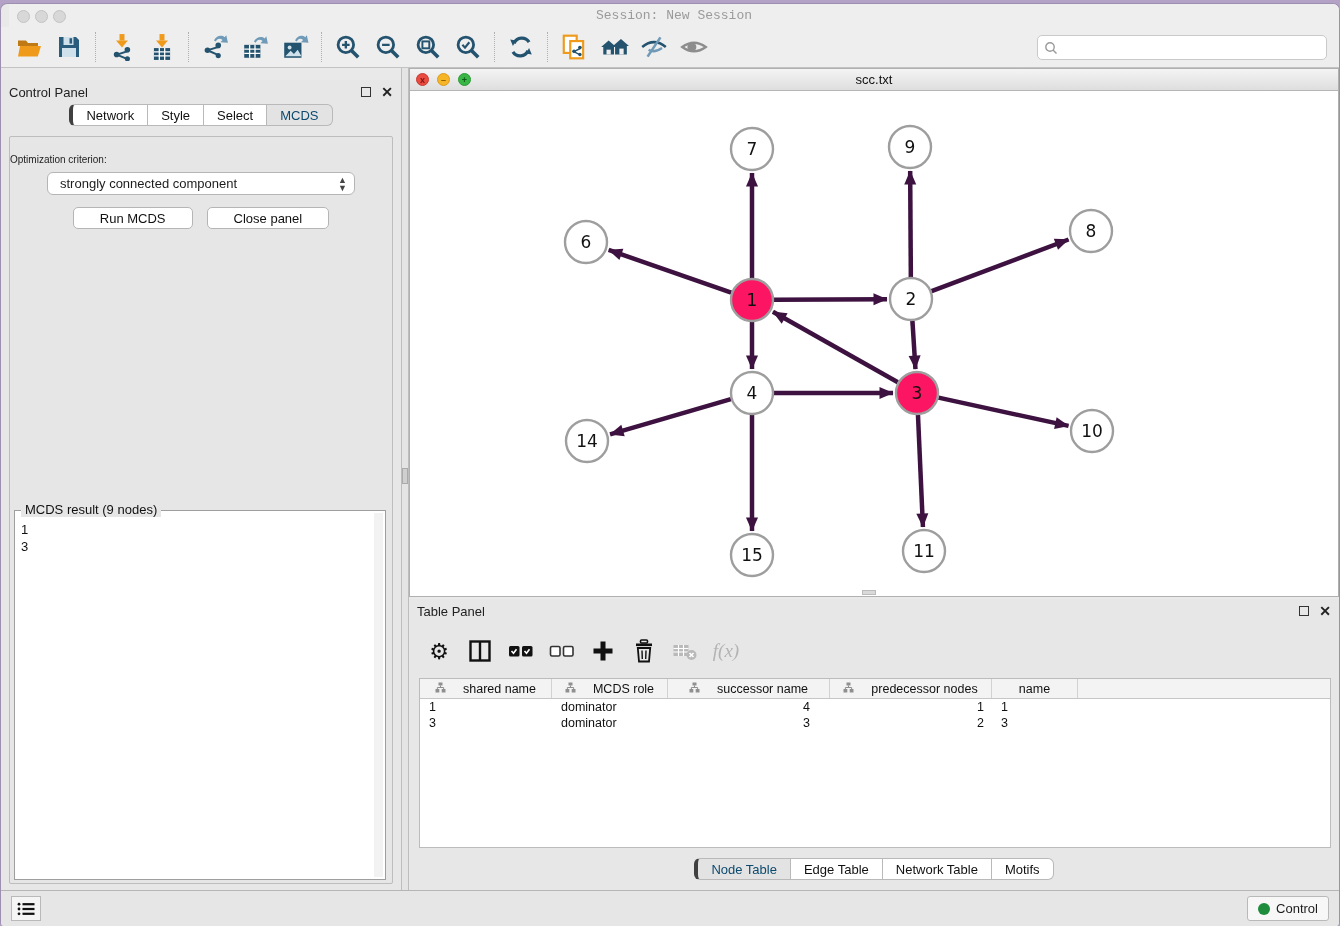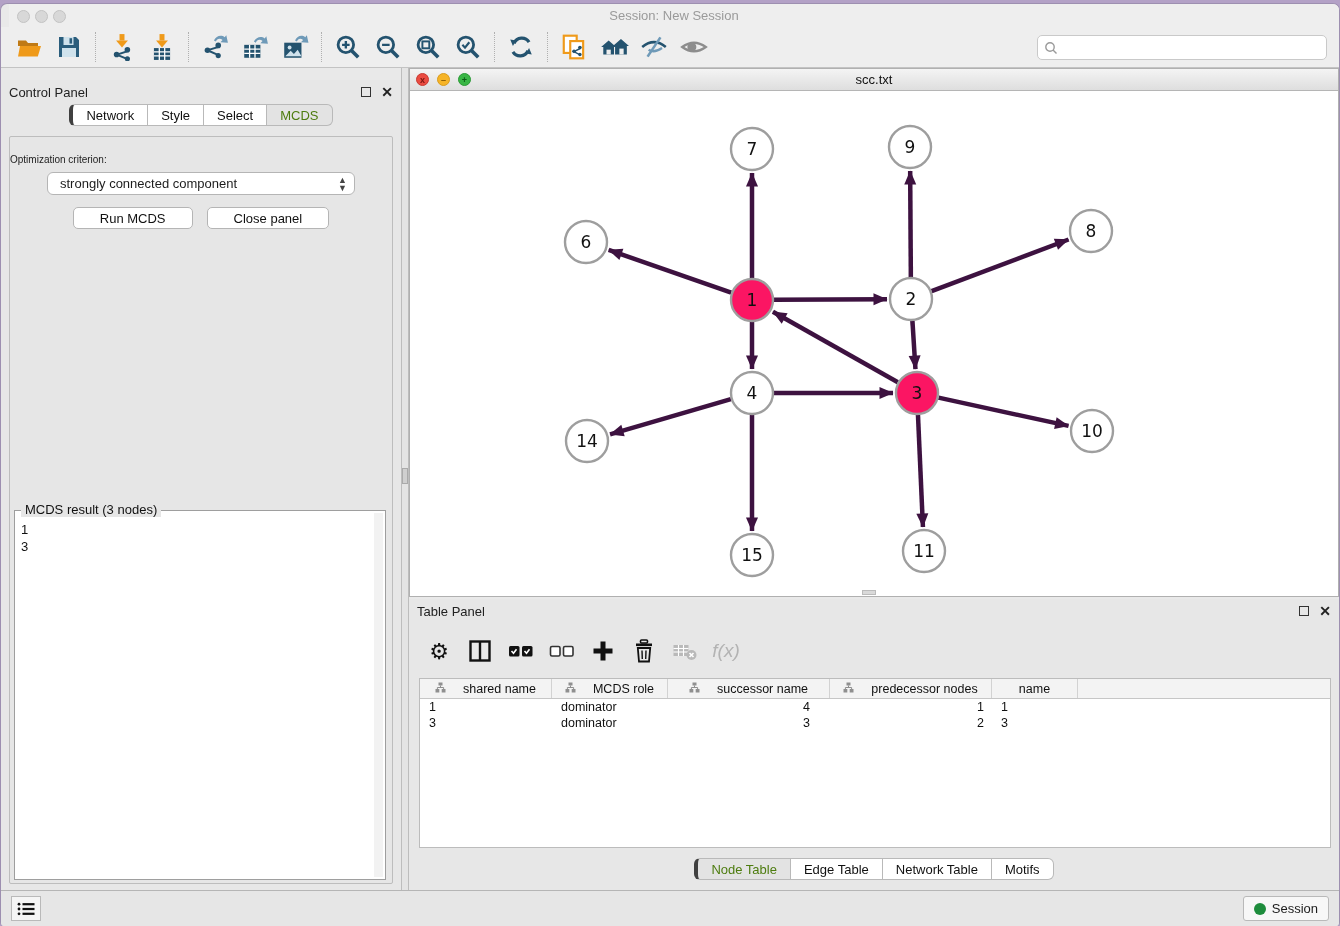--- a/index.html
+++ b/index.html
@@ -4,21 +4,21 @@
 <style>
   * { box-sizing: border-box; margin: 0; padding: 0; }
   html,body { width:1340px; height:926px; overflow:hidden; }
   body { background:#b3a1c6; font-family:"Liberation Sans", sans-serif; font-size:13px; color:#1c1c1c; }
 
   #app { position:absolute; top:3px; left:0; right:0; bottom:0;
          background:#e9e9e9; border-radius:7px 7px 4px 4px; overflow:hidden;
          border:1px solid #9d8fb0; border-bottom:none; }
 
   
-  #titlebar { position:absolute; top:0; left:8px; right:0; height:23px; background:#eeeeee; }
+  #titlebar { position:absolute; top:0; left:8px; right:0; height:23px; background:#eeeeee;font-family:Liberation Mono, monospace; }
   .mac-dot { position:absolute; top:6px; width:13px; height:13px; border-radius:50%;
              background:#d8d8d8; border:1px solid #c2c2c2; }
   #app-title { position:absolute; top:4px; left:0; right:0; text-align:center; color:#9a9a9a; font-size:13px; }
 
   
   #toolbar { position:absolute; top:23px; left:0; right:0; height:41px; background:#eeeeee;
              border-bottom:1px solid #c3c3c3; display:flex; align-items:center; padding-left:8px; }
   .tb-btn { width:40px; height:34px; display:flex; align-items:center; justify-content:center; }
   .tb-sep { width:1px; height:30px; margin:0 6px; border-left:1px dotted #b0b0b0; }
   #search-wrap { position:absolute; right:12px; top:8px; width:290px; height:25px; background:#fff;
@@ -29,21 +29,21 @@
   #control-panel { position:absolute; left:0; top:76px; width:400px; bottom:36px; background:#e7e7e7; }
   .panel-head { height:24px; display:flex; align-items:center; padding:0 8px; }
   .panel-title { font-size:13px; color:#222; flex:1; }
   .wm-float { width:10px; height:10px; border:1.5px solid #333; margin-right:10px; }
   .wm-close { font-size:14px; font-weight:bold; color:#222; line-height:10px; }
   #cp-tabs, #tp-tabs { display:flex; justify-content:center; }
   .tab { padding:2px 13px; height:22px; line-height:17px; background:#fff; border:1px solid #b9b9b9;
          border-left:none; font-size:13px; color:#111; }
   .tab:first-child { border-left:4px solid #404040; border-radius:6px 0 0 6px; }
   .tab:last-child { border-radius:0 6px 6px 0; }
-  .tab.active { background:#e3e3e3; color:#4d7c0f; }
+  .tab.active { background:#e3e3e3; color:#0c4a6e; }
   #cp-body { position:absolute; left:8px; right:8px; top:56px; bottom:6px; border:1px solid #bdbdbd;
              background:#e6e6e6; border-radius:2px; }
   #opt-label { text-align:left; margin-top:17px; font-size:10px; }
   #criterion-select { position:relative; margin:7px auto 0 auto; width:308px; height:23px; background:#fff;
                       border:1px solid #b5b5b5; border-radius:6px; display:flex; align-items:center;
                       padding:0 22px 0 12px; font-size:13px; }
   .select-arrows { position:absolute; right:7px; top:3px; font-size:9px; line-height:8px; color:#444; text-align:center; }
   #cp-buttons { display:flex; justify-content:center; gap:14px; margin-top:12px; }
   .btn { background:#fff; border:1px solid #b5b5b5; border-radius:5px; height:22px; padding:0 26px;
          font-size:13px; color:#111; display:flex; align-items:center; }
@@ -71,21 +71,21 @@
   #tl-max   { left:48px; background:#39b645; border:1px solid #2b9a36; color:#0d5c17; }
   #net-title { position:absolute; top:3px; left:0; right:0; text-align:center; font-size:13px; color:#111; }
   #net-canvas { position:relative; width:100%; height:505px; background:#fff; }
   #net-grip { position:absolute; left:452px; bottom:1px; width:14px; height:5px; background:#d9d9d9; border:1px solid #bbb; }
 
   
   #table-panel { position:absolute; left:408px; right:0; top:595px; bottom:36px; background:#e7e7e7; }
   #tp-toolbar { display:flex; align-items:center; gap:9px; margin:8px 0 0 14px; height:40px; }
   .tp-ic { width:32px; height:32px; display:flex; align-items:center; justify-content:center; }
   .gear-glyph { font-family:"DejaVu Sans", sans-serif; font-size:22px; color:#111; }
-  .fx-glyph { font-family:Liberation Sans, sans-serif; font-style:italic; font-size:19px; color:#b3b3b3; }
+  .fx-glyph { font-family:Liberation Serif, serif; font-style:italic; font-size:19px; color:#b3b3b3; }
   #tbl { position:absolute; left:10px; right:8px; top:79px; bottom:42px; background:#fff; border:1px solid #bcbcbc; overflow:hidden; }
   #tbl-head { display:flex; height:20px; background:#f3f3f3; border-bottom:1px solid #c6c6c6; }
   .th { display:flex; align-items:center; justify-content:center; gap:17px; font-size:12.5px; color:#111;
         border-right:1px solid #d2d2d2; }
   .tr { display:flex; height:16px; align-items:center; }
   .td { font-size:12.5px; color:#111; overflow:hidden; white-space:nowrap; }
   #tp-tabs-row { position:absolute; left:0; right:0; bottom:10px; display:flex; justify-content:center; }
 
   
   #statusbar { position:absolute; left:0; right:0; bottom:0; height:36px; background:#e6e6e6;
@@ -290,21 +290,21 @@
       <div id="opt-label">Optimization criterion:</div>
       <div id="criterion-select">
         <span>strongly connected component</span>
         <span class="select-arrows">▲<br>▼</span>
       </div>
       <div id="cp-buttons">
         <button class="btn">Run MCDS</button>
         <button class="btn">Close panel</button>
       </div>
       <div id="result-fieldset">
-        <span id="result-legend">MCDS result (3 nodes)</span>
+        <span id="result-legend">MCDS result (9 nodes)</span>
         <div id="result-text">1
 3</div>
         <div id="result-scrollbar"></div>
       </div>
     </div>
   </div>
 
   <div id="v-splitter">
     <div id="v-grip"></div>
   </div>
@@ -564,17 +564,17 @@
             <circle cx="2" cy="7" r="1.4"></circle>
             <circle cx="2" cy="11.8" r="1.4"></circle>
             <rect x="5.5" y="1.1" width="12" height="2.2"></rect>
             <rect x="5.5" y="5.9" width="12" height="2.2"></rect>
             <rect x="5.5" y="10.7" width="12" height="2.2"></rect>
           </g>
         </svg>
     </span>
     <span id="memory-btn">
       <span id="memory-dot" style="background: rgb(29, 140, 60);"></span>
-      <span>Session</span>
+      <span>Control</span>
     </span>
   </div>
 
 </div>
 
 </body></html>

